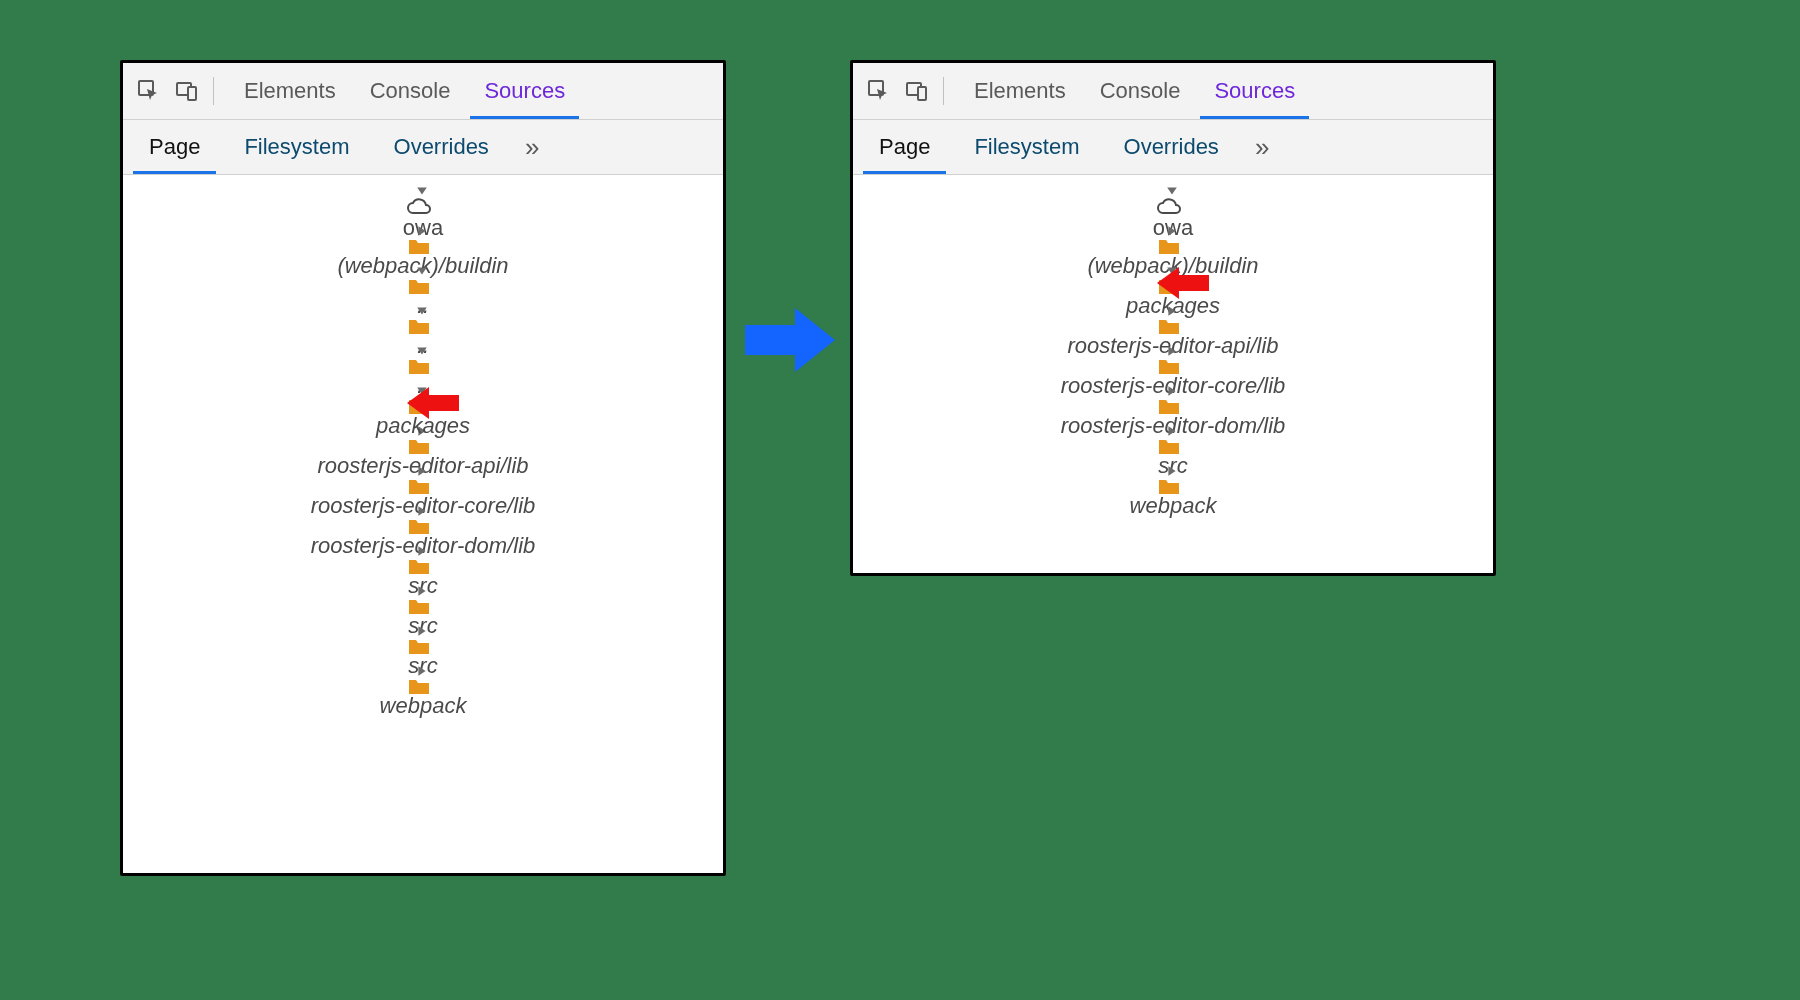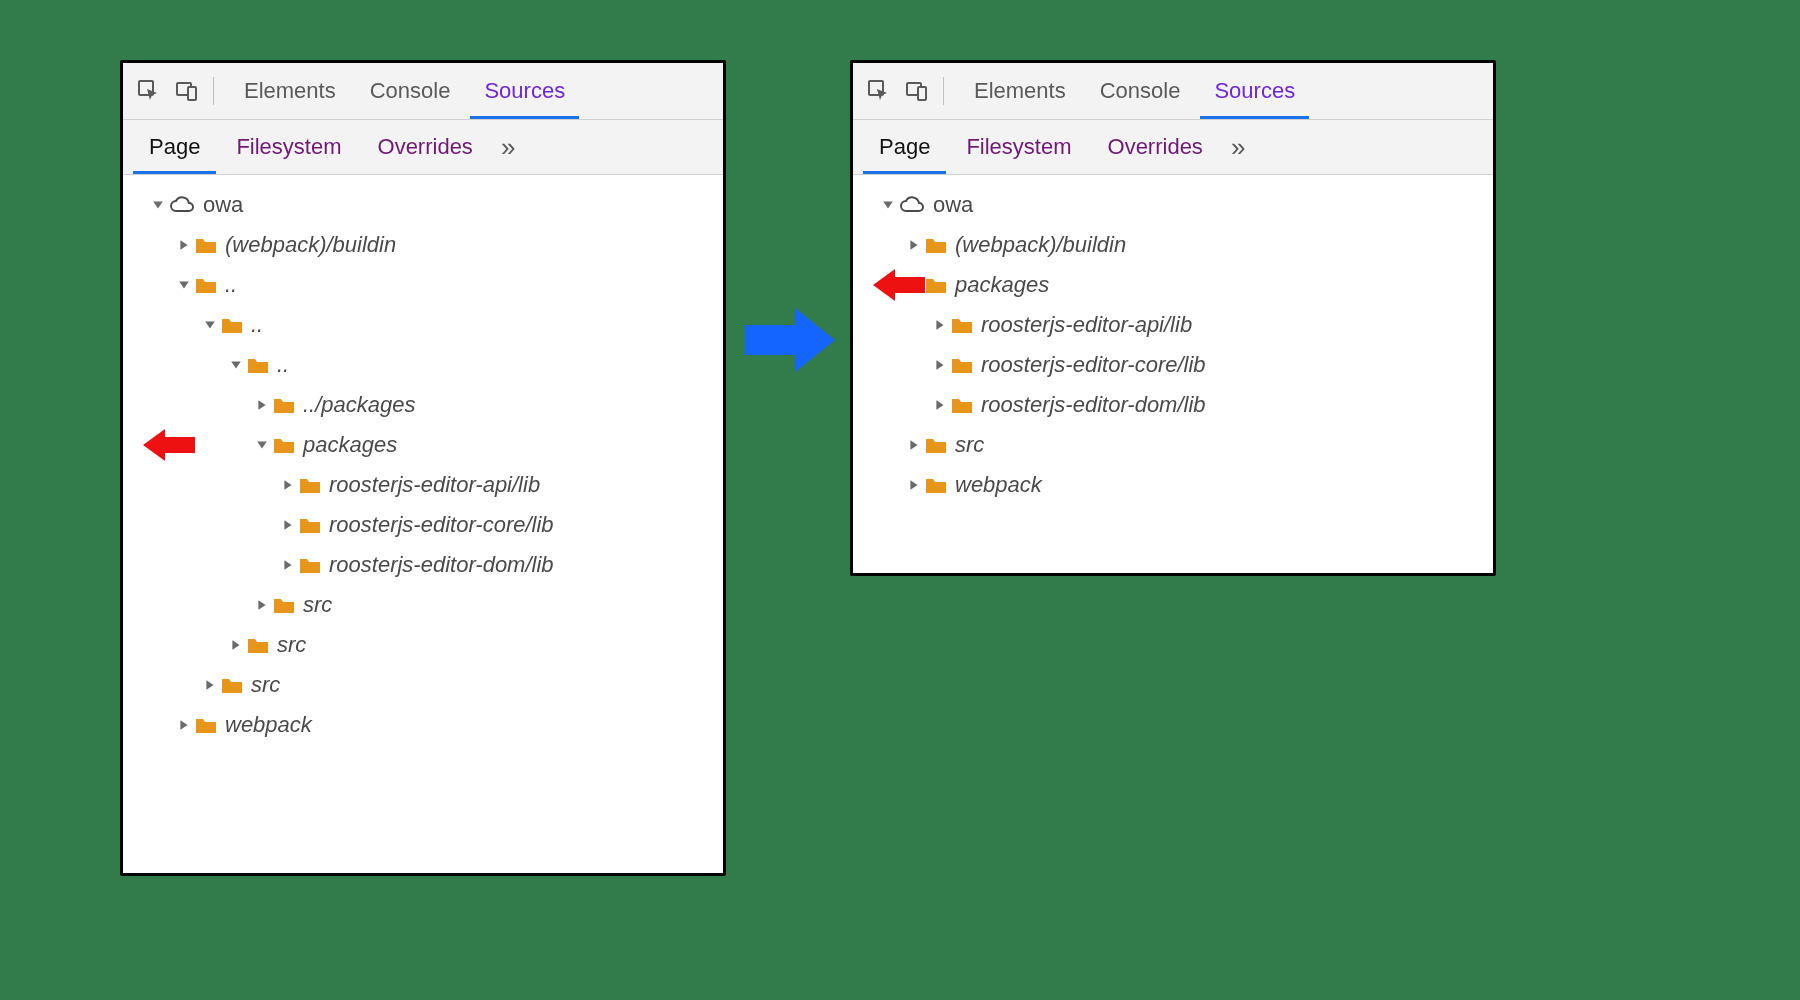--- a/index.html
+++ b/index.html
@@ -75,28 +75,28 @@
   }
 
   
   .subbar {
     display: flex;
     align-items: center;
     height: 54px;
     background: #f3f3f3;
     border-bottom: 1px solid #d0d0d0;
     padding: 0 10px;
-    gap: 4px;
+    gap: 12px;
   }
   .sub-tab {
     padding: 0 16px;
     height: 100%;
     display: flex;
     align-items: center;
-    color: #701a75;
+    color: #0c4a6e;
     cursor: pointer;
   }
   .sub-tab.active {
     color: #111;
     box-shadow: inset 0 -3px 0 #1a73e8;
   }
   .more-chevrons {
     color: #5a5a5a;
     padding: 0 8px;
     font-size: 26px;
@@ -107,20 +107,21 @@
   .tree {
     padding: 10px 0 16px 0;
     line-height: 1;
   }
   .row {
     display: flex;
     align-items: center;
     height: 40px;
     white-space: nowrap;
     cursor: pointer;
+    flex-direction: column;
   }
   .indent { display: inline-block; width: 26px; flex: 0 0 auto; }
   .disclosure {
     display: inline-flex;
     width: 18px;
     justify-content: center;
     align-items: center;
     color: #6b6b6b;
     margin-right: 2px;
   }
@@ -269,38 +270,20 @@
             </svg>
           </span>
         <span class="folder-icon">
             <svg width="22" height="18" viewBox="0 0 22 18">
               <path d="M1 3 h7 l2 3 h11 v11 h-20 Z" fill="#e8951c"></path>
             </svg>
           </span>
         <span class="label">..</span>
       </div>
 
-      <div class="row">
-        <span class="indent"></span>
-          <span class="indent"></span>
-          <span class="indent"></span>
-          <span class="indent"></span>
-          <span class="indent"></span>
-        <span class="disclosure">
-            <svg width="12" height="12" viewBox="0 0 10 10">
-              <path d="M2 1 L8 5 L2 9 Z" fill="#6b6b6b"></path>
-            </svg>
-          </span>
-        <span class="folder-icon">
-            <svg width="22" height="18" viewBox="0 0 22 18">
-              <path d="M1 3 h7 l2 3 h11 v11 h-20 Z" fill="#e8951c"></path>
-            </svg>
-          </span>
-        <span class="label">../packages</span>
-      </div>
 
       <div class="row" style="position:relative;">
         <span class="indent"></span>
           <span class="indent"></span>
           <span class="indent"></span>
           <span class="indent"></span>
           <span class="indent"></span>
         <span class="disclosure">
             <svg width="12" height="12" viewBox="0 0 10 10">
               <path d="M1 2 L9 2 L5 8 Z" fill="#6b6b6b"></path>

